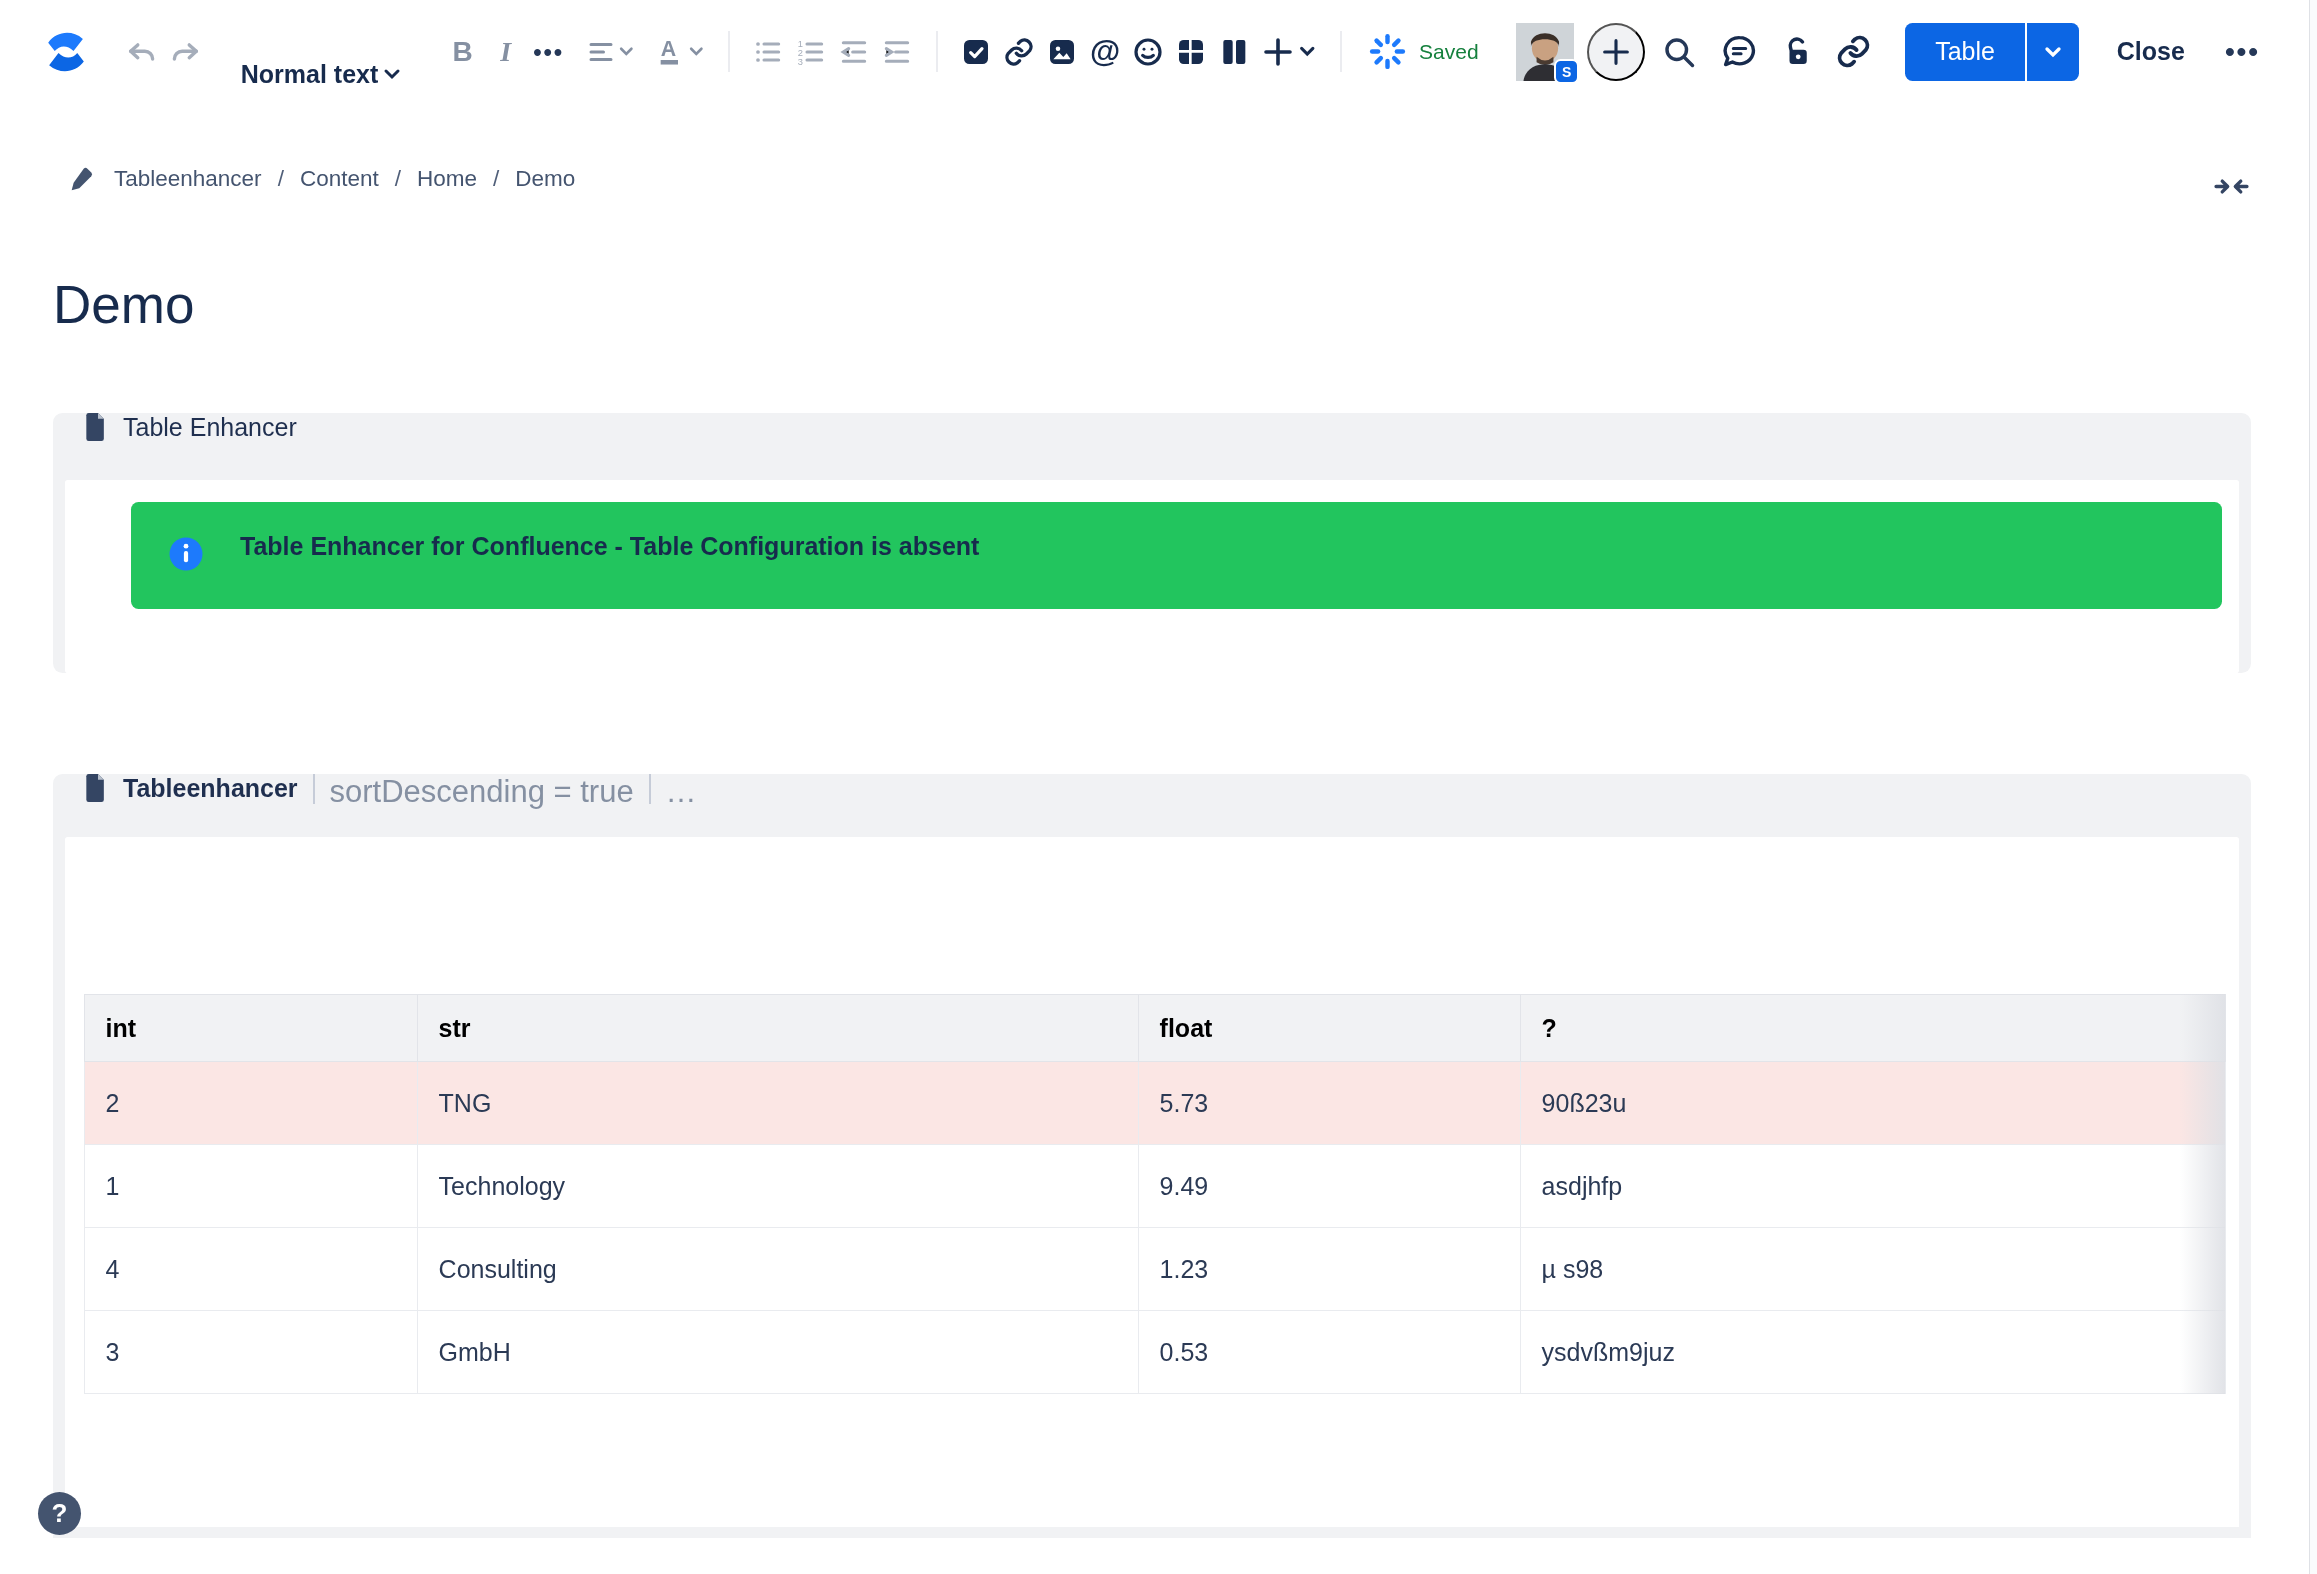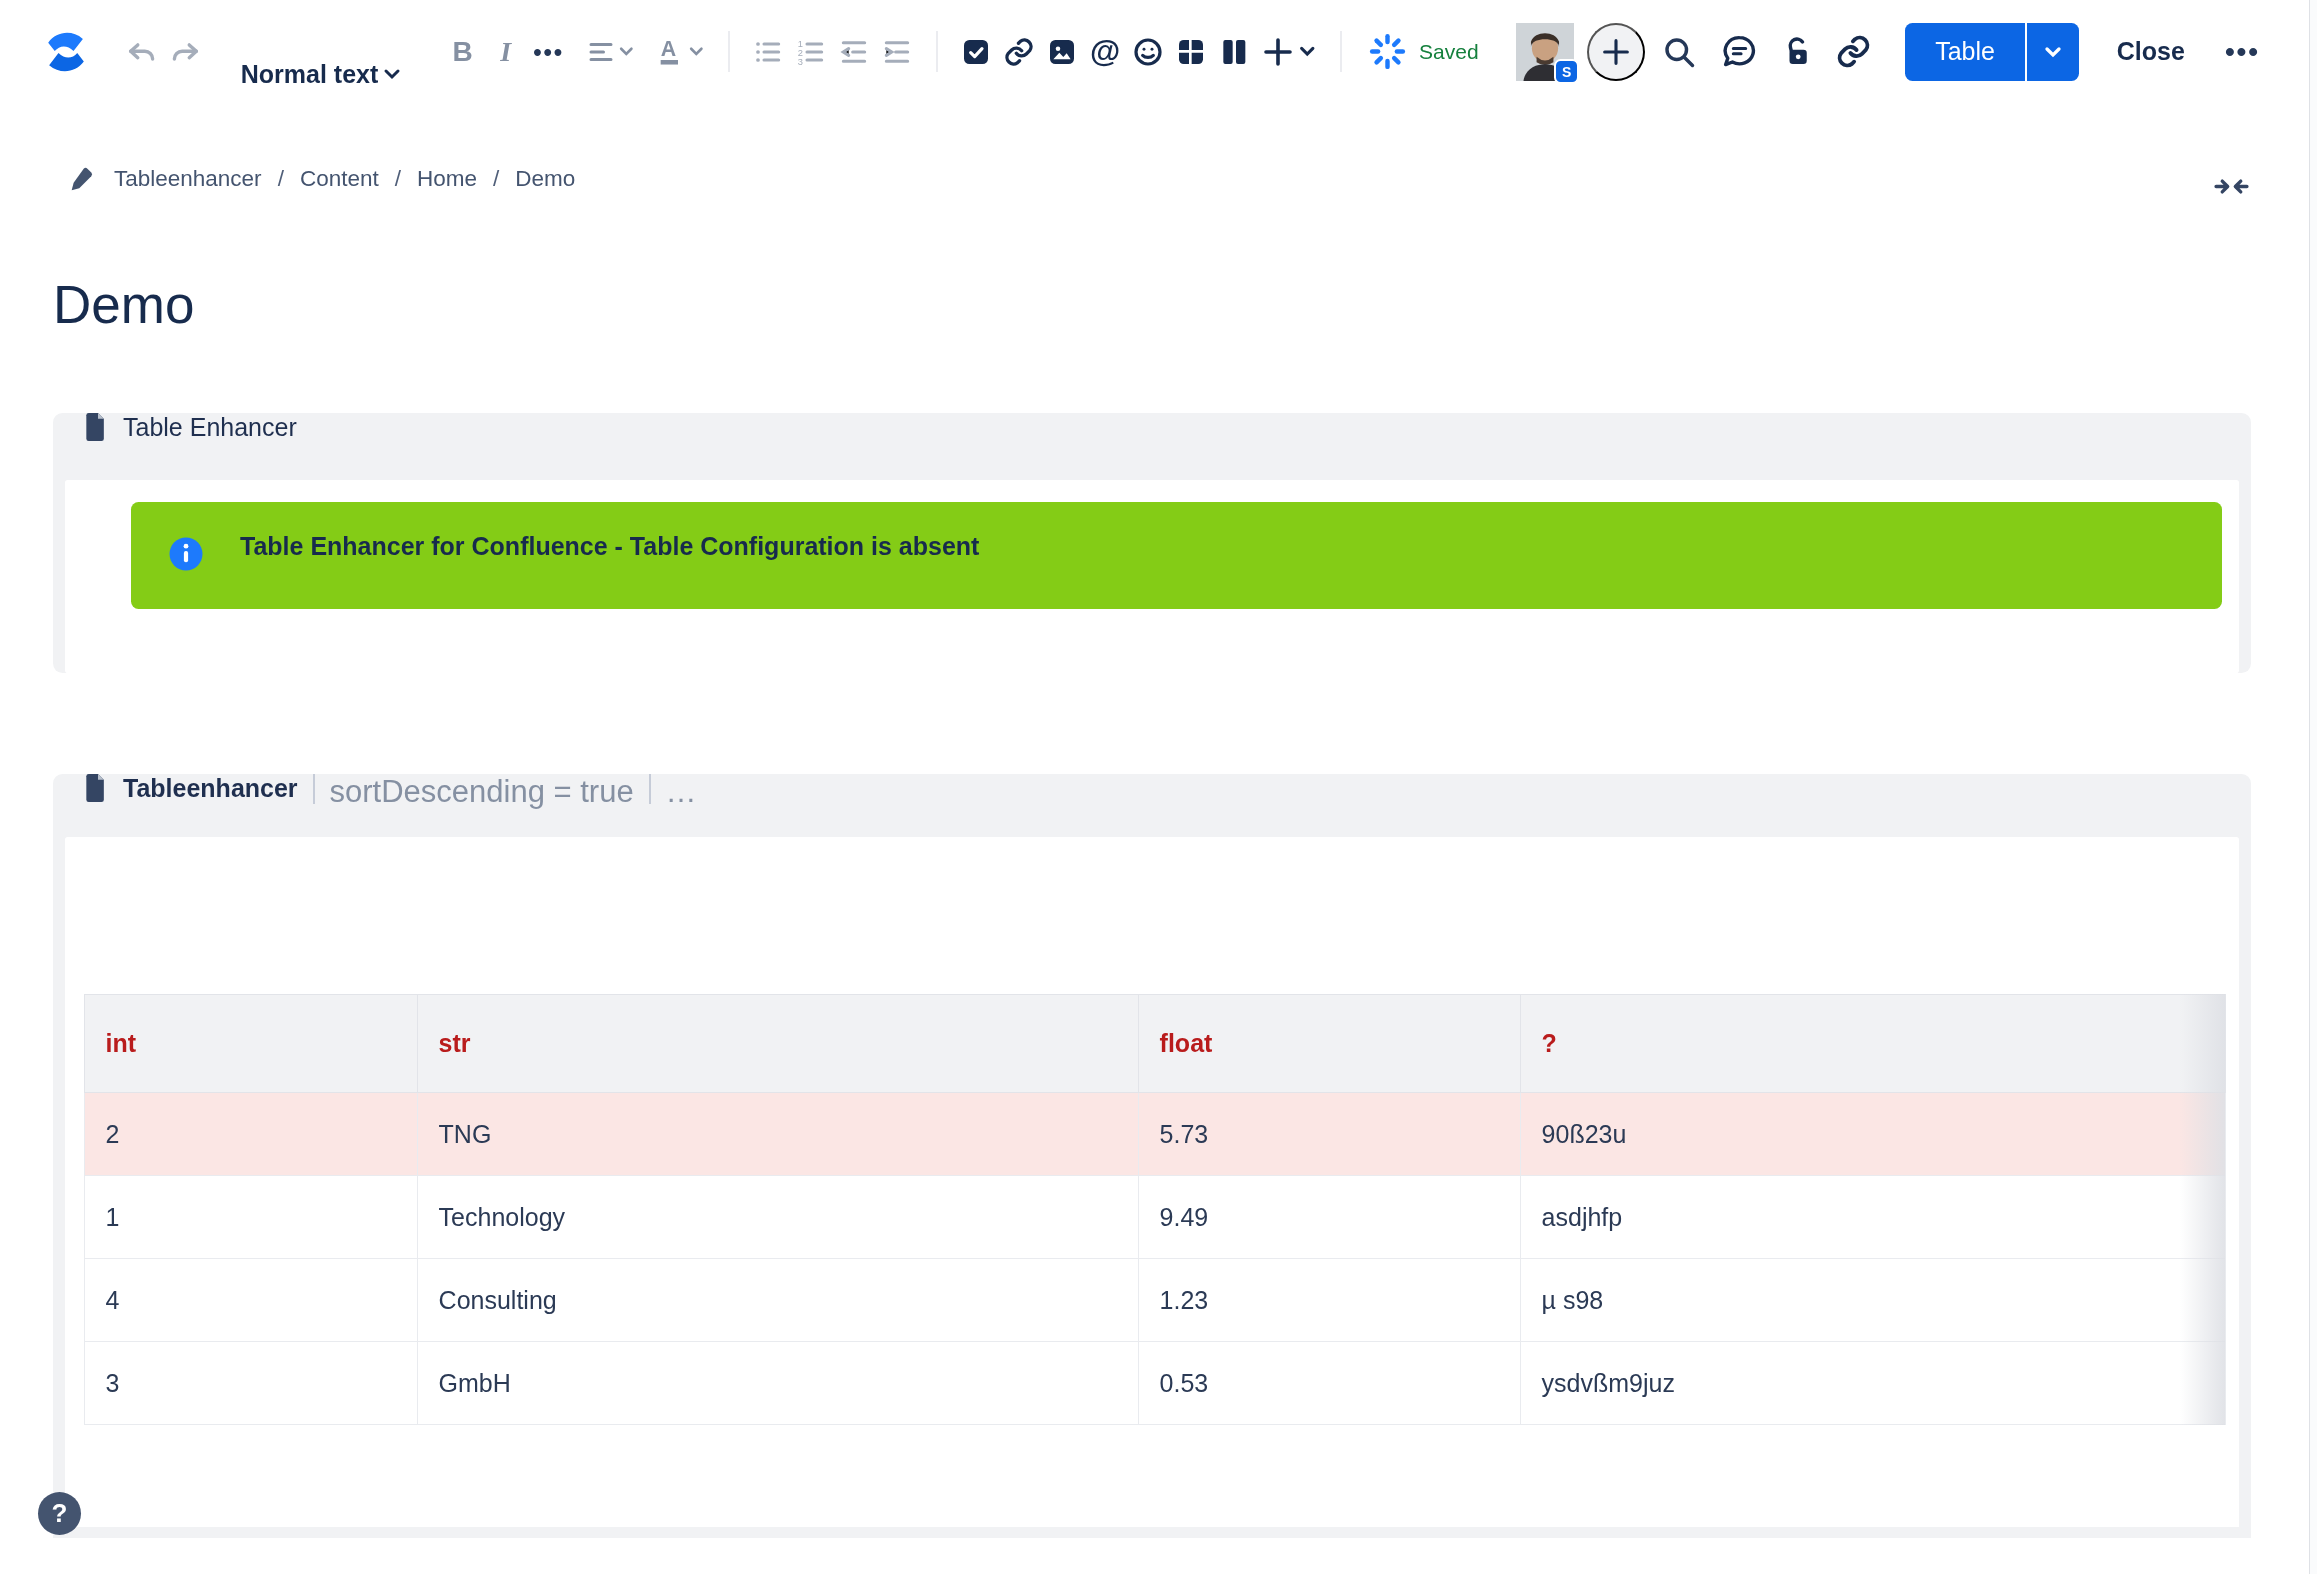--- a/index.html
+++ b/index.html
@@ -55,41 +55,41 @@
 
   
   .macro { margin-left:53px; width:2198px; background:#F1F2F4; border-radius:9.4px; }
   .macro-header { height:67px; display:flex; padding-left:29px; font-size:25px; cursor:pointer; }
   .macro-header .doc { margin-right:16px; flex:none; }
   .macro-title { font-weight:500; color:#1F2F4F; }
   .macro-body { background:#fff; margin:0 12px 12px; border-radius:2.8px; }
   .macro1 { margin-top:77px; }
   .macro1 .macro-body { padding:22.5px 17px 64px 66px; }
 
-  .info-panel { background:#84cc16; border-radius:7.5px; display:flex; padding:30px 37px 37px 37px; }
+  .info-panel { background:#22c55e; border-radius:7.5px; display:flex; padding:30px 37px 37px 37px; }
   .info-icon { flex:none; margin-top:3.7px; }
   .info-text { margin-left:36px; }
   .info-title { font-size:25px; font-weight:700; color:#172B4D; }
   .info-body { font-size:25px; color:#172B4D; margin-top:20.6px; }
 
   .macro2 { margin-top:101px; height:764px; border-radius:9.4px 9.4px 0 0; }
   .macro2 .macro-header { height:63px; }
   .macro2 .macro-title { font-weight:700; }
   .macro2 .macro-body { margin:0 12px; height:690px; border-radius:2.8px 2.8px 0 0;
                         padding:157px 14px 0 19px; }
   .pipe { width:1.9px; height:30px; background:#C6CCD8; margin:0 15px; flex:none; }
   .macro-params { font-size:31px; color:#8590A2; }
 
   
   .table-wrap { position:relative; }
   .table-wrap::after { content:""; position:absolute; top:0; right:0; width:45px; height:100%;
     background:linear-gradient(to right, rgba(240,241,243,0), rgba(222,224,229,0.9)); pointer-events:none; }
   table.data { border-collapse:collapse; width:100%; font-size:25px; color:#2B3A55; table-layout:fixed; }
-  table.data th { background:#F1F2F4; font-weight:700; color:#b91c1c; text-align:left;
-    height:98px; padding:0 0 0 20.6px; border:0.9px solid #E2E4E9; }
+  table.data th { background:#F1F2F4; font-weight:700; color:#000000; text-align:left;
+    height:67px; padding:0 0 0 20.6px; border:0.9px solid #E2E4E9; }
   table.data td { height:83px; padding:0 0 0 20.6px; border:0.9px solid #E9EBEF; background:#fff; }
   table.data tr.hl td { background:#FBE6E4; }
   col.c-int { width:333px; } col.c-str { width:721px; } col.c-float { width:382px; } col.c-q { width:705px; }
 
   
   .help-btn { position:absolute; left:38px; top:1492px; width:43px; height:43px; border-radius:50%;
     background:#44546F; color:#fff; border:none; font-size:26px; font-weight:700; cursor:pointer;
     display:flex; align-items:center; justify-content:center; font-family:"Liberation Sans",sans-serif; }
   .scroll-strip { position:absolute; right:0; top:0; width:9.4px; height:1574px;
     background:#FAFBFC; border-left:1.9px solid #DFE1E6; }

